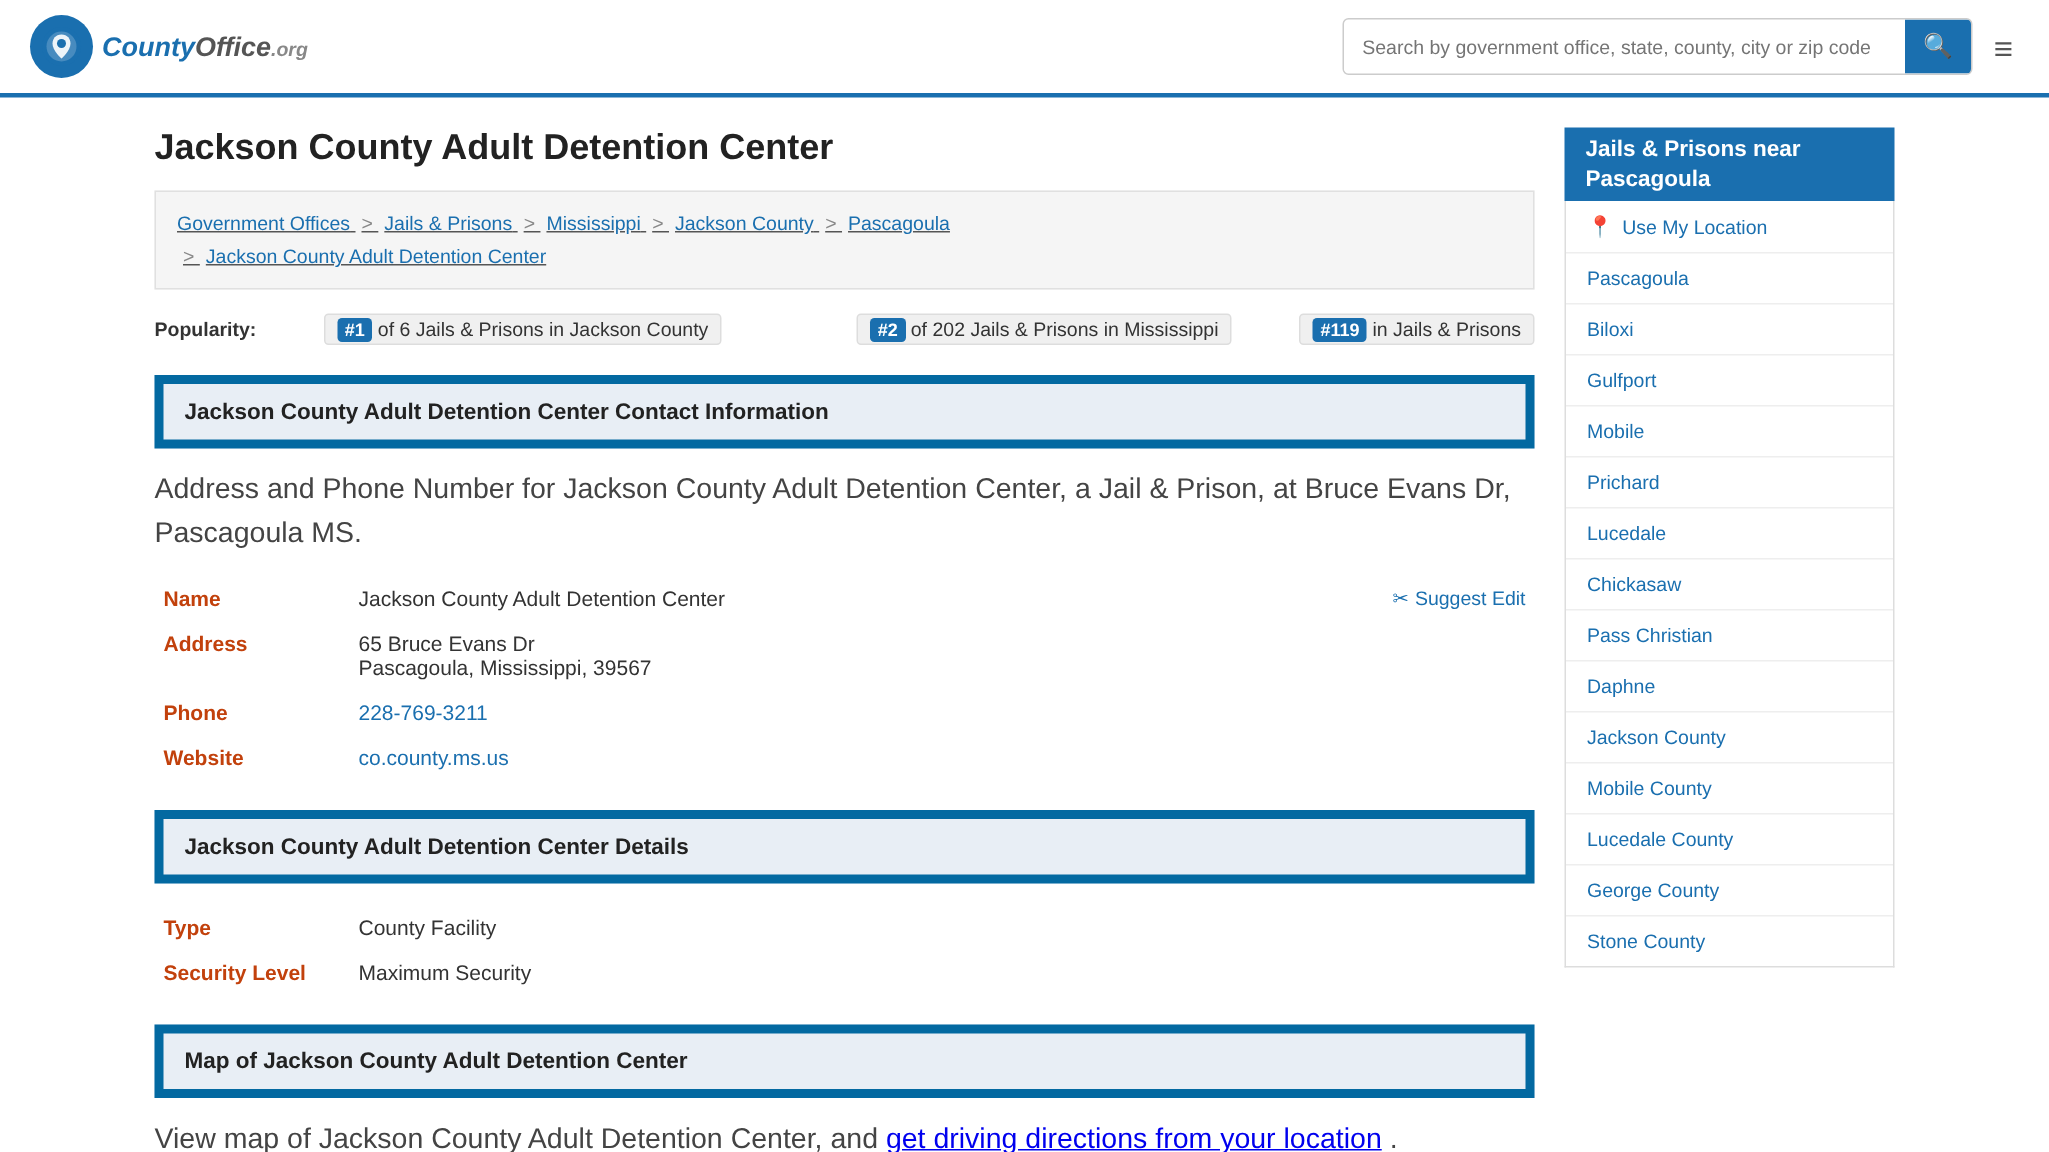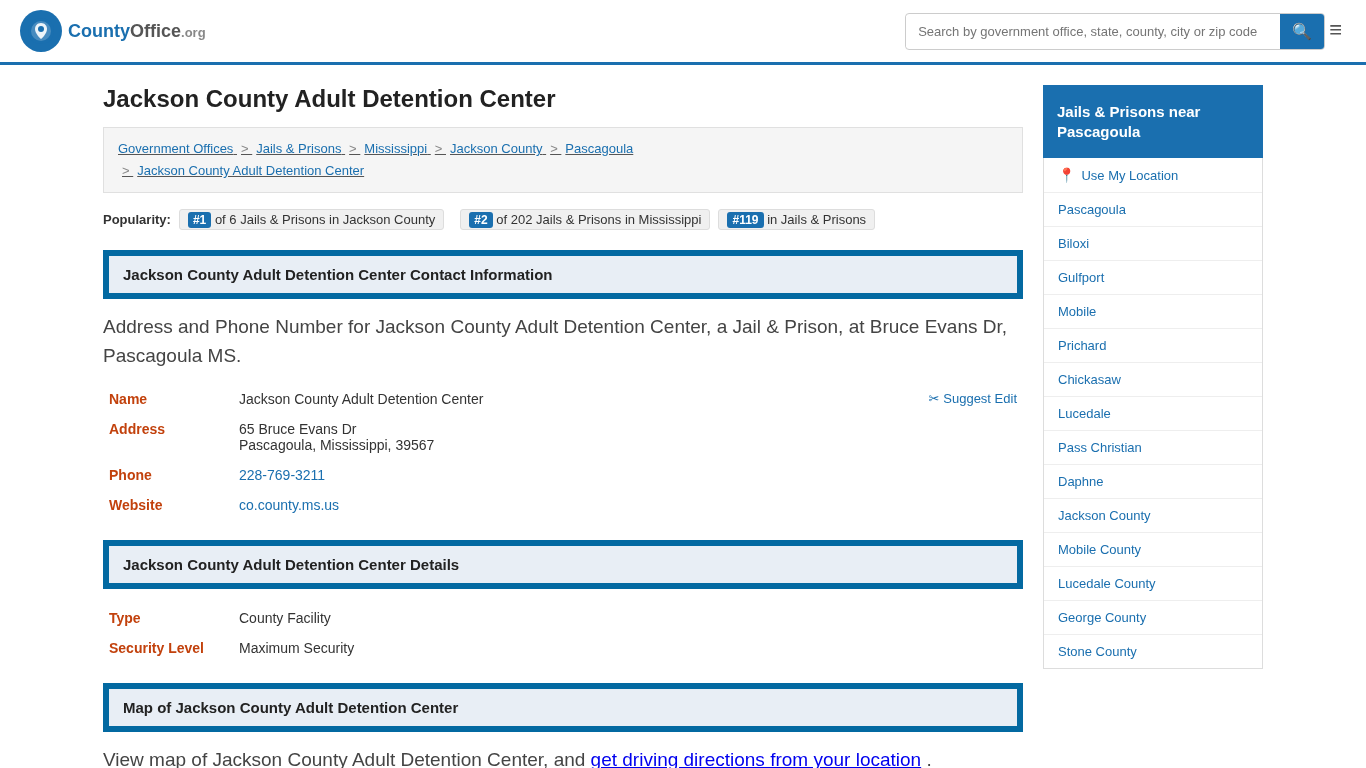--- a/index.html
+++ b/index.html
@@ -11,20 +11,21 @@
       border-bottom: 3px solid #1a6faf;
       padding: 10px 20px;
       display: flex;
       align-items: center;
       justify-content: space-between;
     }
     .logo-area {
       display: flex;
       align-items: center;
       gap: 6px;
+      font-style: italic;
     }
     .logo-icon {
       width: 42px;
       height: 42px;
       border-radius: 50%;
       background: #1a6faf;
       display: flex;
       align-items: center;
       justify-content: center;
       color: white;
@@ -34,21 +35,22 @@
     .logo-text {
       font-size: 18px;
       font-weight: bold;
       color: #333;
     }
     .logo-text span {
       color: #1a6faf;
     }
     .header-right {
       display: flex;
-      align-items: flex-start;
+      align-items: flex-end;
+      gap: 10px;
     }
     .search-bar {
       display: flex;
       align-items: center;
       border: 1px solid #ccc;
       border-radius: 4px;
       overflow: hidden;
       width: 420px;
     }
     .search-bar input {
@@ -114,20 +116,21 @@
     .breadcrumb span { color: #888; margin: 0 4px; }
 
     
     .popularity {
       display: flex;
       flex-wrap: wrap;
       align-items: center;
       gap: 8px;
       margin-bottom: 20px;
       font-size: 13px;
+      justify-content: space-between;
     }
     .popularity strong { font-weight: bold; }
     .popularity-item {
       background: #f0f0f0;
       border: 1px solid #ddd;
       border-radius: 3px;
       padding: 2px 8px;
       font-size: 13px;
     }
     .rank-badge {
@@ -224,21 +227,21 @@
     }
 
     
     .sidebar {
       width: 220px;
       flex-shrink: 0;
     }
     .sidebar-header {
       background: #1a6faf;
       color: white;
-      padding: 17px 14px;
+      padding: 5px 14px;
       font-size: 15px;
       font-weight: bold;
       line-height: 1.3;
       margin-bottom: 0;
     }
     .sidebar-list {
       border: 1px solid #ddd;
       border-top: none;
     }
     .sidebar-item {
@@ -445,26 +448,26 @@
       <div class="sidebar-item">
         <a href="#">Gulfport</a>
       </div>
       <div class="sidebar-item">
         <a href="#">Mobile</a>
       </div>
       <div class="sidebar-item">
         <a href="#">Prichard</a>
       </div>
       <div class="sidebar-item">
+        <a href="#">Lucedale</a>
+      </div>
+      <div class="sidebar-item">
         <a href="#">Chickasaw</a>
       </div>
       <div class="sidebar-item">
-        <a href="#">Lucedale</a>
-      </div>
-      <div class="sidebar-item">
         <a href="#">Pass Christian</a>
       </div>
       <div class="sidebar-item">
         <a href="#">Daphne</a>
       </div>
       <div class="sidebar-item">
         <a href="#">Jackson County</a>
       </div>
       <div class="sidebar-item">
         <a href="#">Mobile County</a>

